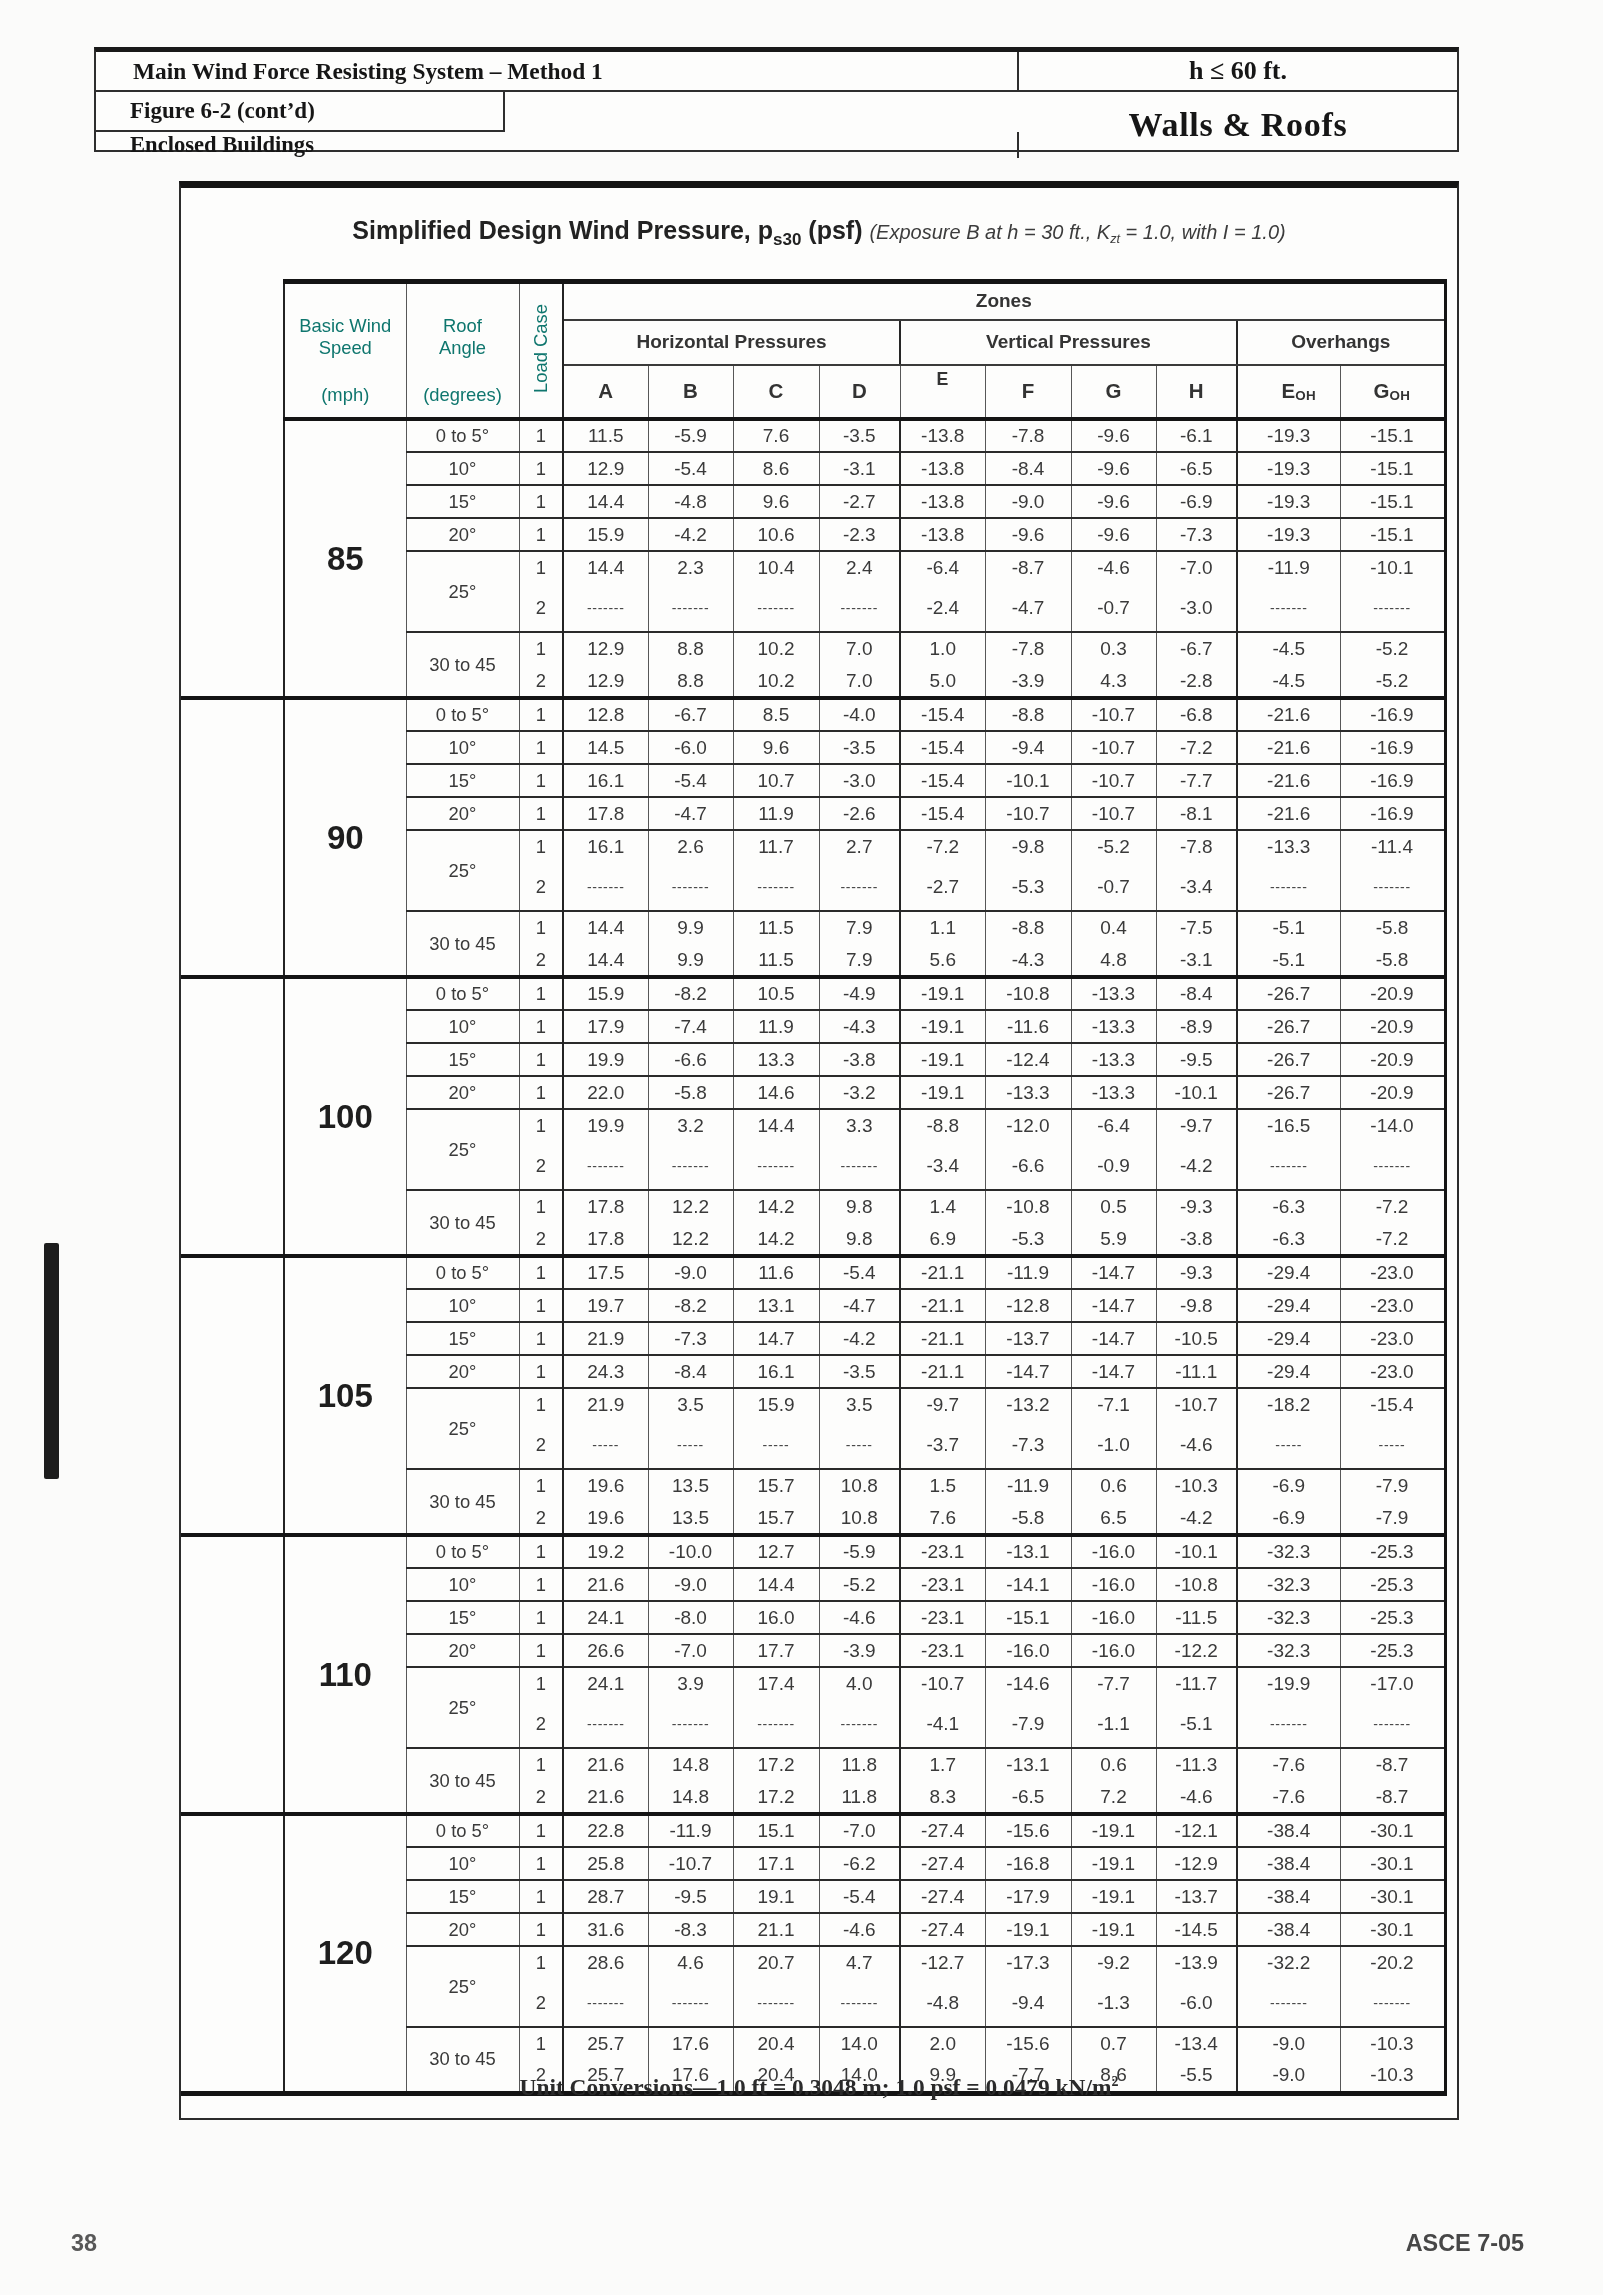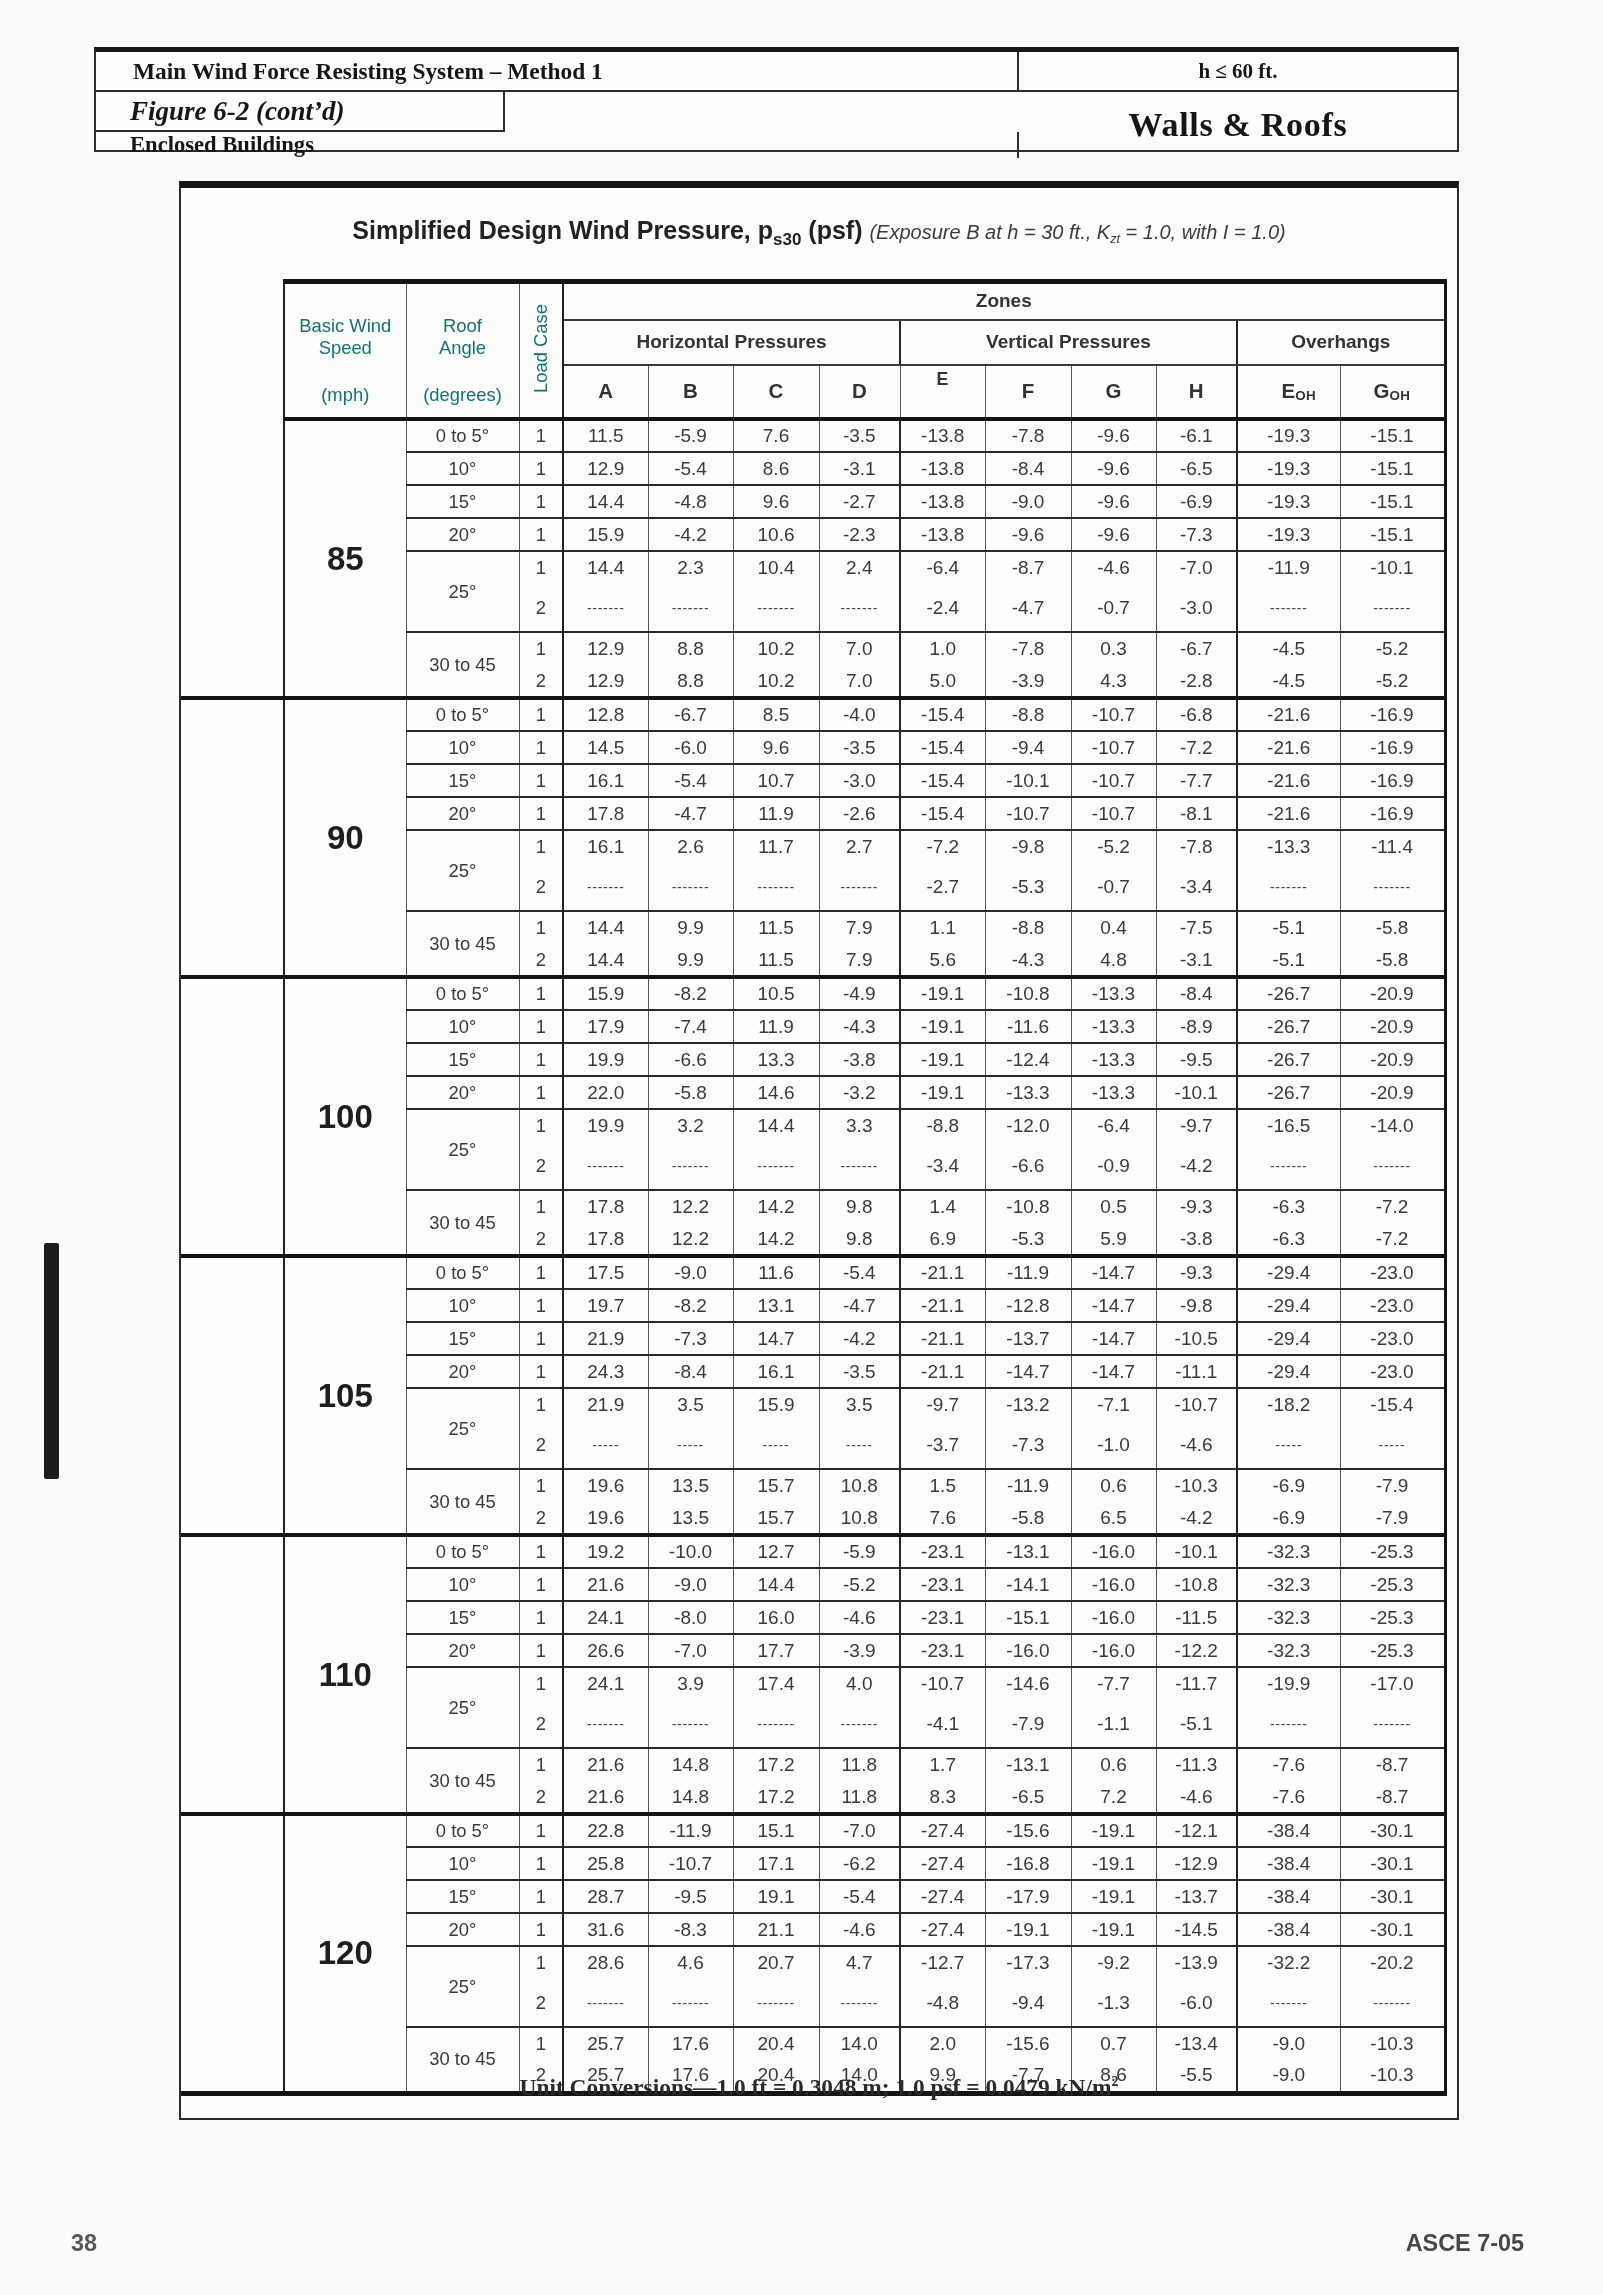--- a/index.html
+++ b/index.html
@@ -13,23 +13,23 @@
   body{width:1603px;height:2295px;background:#fbfbfa;font-family:"Liberation Sans",sans-serif;position:relative;overflow:hidden;}
   .page{position:absolute;inset:0;}
 
   
   .hdr{position:absolute;left:94px;top:47px;width:1365px;height:105px;
        border:2.8px solid #2e2e2e;border-top:5.7px solid #191919;background:#fdfdfc;
        display:grid;grid-template-columns:409px 514px 1fr;grid-template-rows:40px 40px 1fr;}
   .hdr > div{display:flex;align-items:center;font-family:"Liberation Serif",serif;font-weight:700;color:#161616;}
   .hd-system{grid-column:1/3;grid-row:1;border-bottom:2.8px solid #2e2e2e;border-right:2.8px solid #2e2e2e;
              padding-left:37px;font-size:23.4px;color:var(--navy);}
-  .hd-height{grid-column:3;grid-row:1;border-bottom:2.8px solid #2e2e2e;justify-content:center;font-size:21px;}
+  .hd-height{grid-column:3;grid-row:1;border-bottom:2.8px solid #2e2e2e;justify-content:center;font-size:26px;}
   .hd-figure{grid-column:1;grid-row:2;border-right:2.8px solid #2e2e2e;border-bottom:2.8px solid #2e2e2e;
-             padding-left:34px;font-size:27px;font-style:italic;}
+             padding-left:34px;font-size:23px;}
   .hd-subject{grid-column:2;grid-row:2;border-right:2.8px solid #2e2e2e;border-bottom:2.8px solid #2e2e2e;
               justify-content:center;font-size:22.6px;color:var(--navy);}
   .hd-scope{grid-column:3;grid-row:2/4;justify-content:center;font-size:34px;letter-spacing:0.7px;color:#0f0f0f;}
   .hd-building{grid-column:1/3;grid-row:3;border-right:2.8px solid #2e2e2e;padding-left:34px;font-size:22.6px;}
 
   
   .main-box{position:absolute;left:179px;top:181px;width:1280px;height:1939px;
             border:2.8px solid #2c2c2c;border-top:7.8px solid #141414;background:#fdfdfc;}
   .doc-title{position:absolute;top:28px;left:0;width:100%;text-align:center;color:#222;
              font-size:25px;font-weight:700;white-space:nowrap;}

